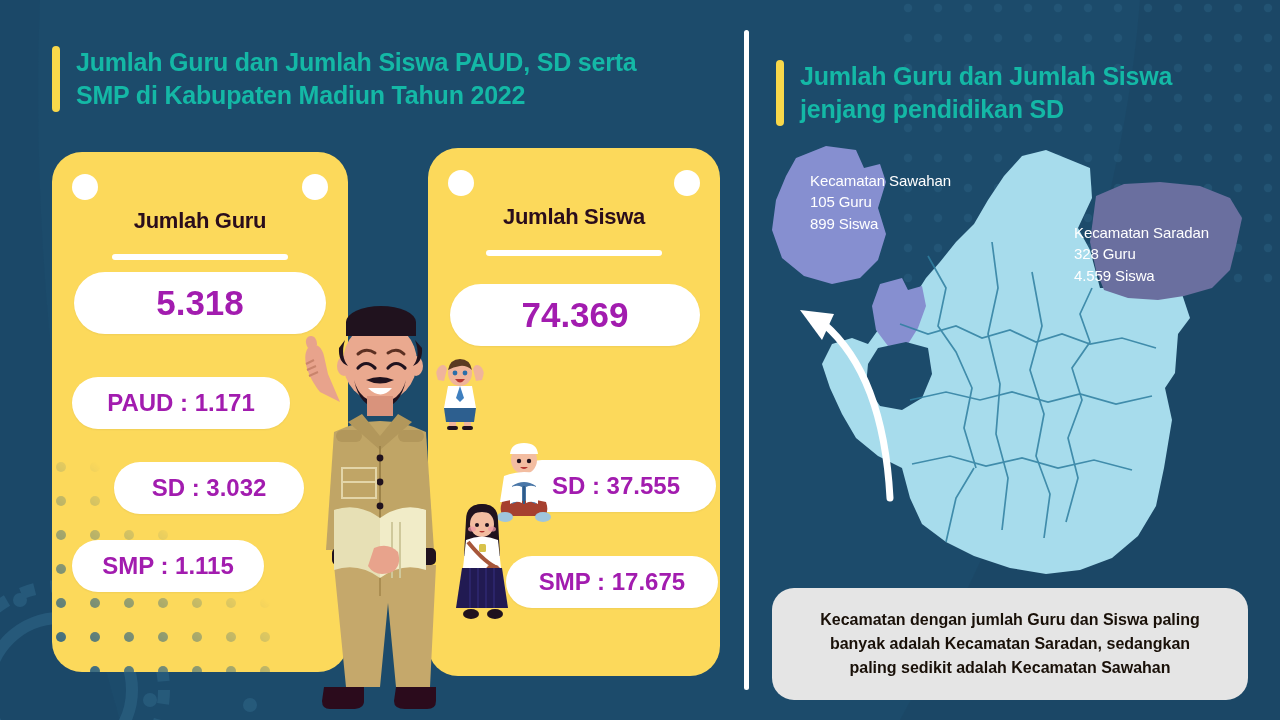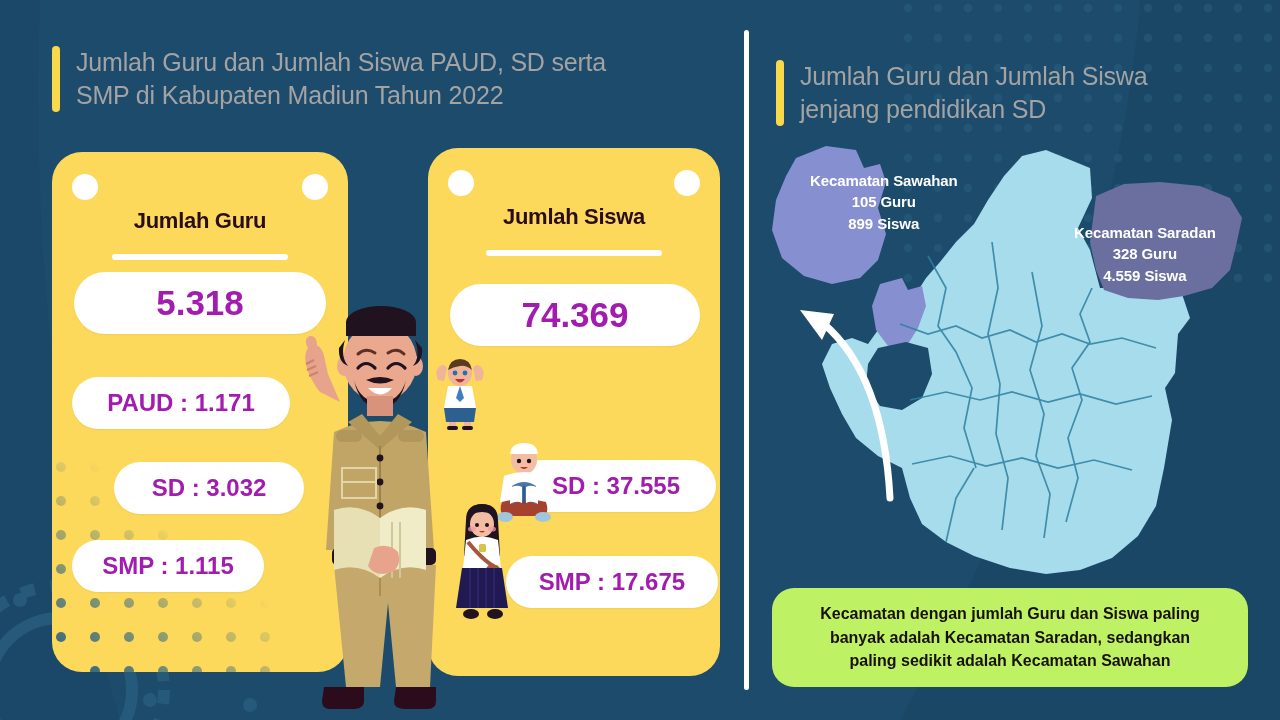--- a/index.html
+++ b/index.html
@@ -11,21 +11,21 @@
     position:relative;
   }
 
   
   #bg-decor { position:absolute; inset:0; z-index:0; }
 
   
   .header { position:absolute; z-index:5; display:flex; gap:16px; }
   .hbar { width:8px; border-radius:4px; background:#f9d84a; flex:0 0 8px; }
   .htext {
-    color:#a3a3a3; font-size:25px; font-weight:normal; line-height:1.32;
+    color:#14b8a6; font-size:25px; font-weight:bold; line-height:1.32;
     letter-spacing:-0.2px; white-space:pre-line;
   }
   #header-left  { left:52px;  top:46px; width:680px; }
   #header-right { left:768px; top:60px; width:470px;padding-left:8px; }
 
   
   #divider {
     position:absolute; left:744px; top:30px; width:5px; height:660px;
     background:#ffffff; border-radius:3px; z-index:6;
   }
@@ -74,30 +74,30 @@
   
   #teacher   { position:absolute; left:262px; top:296px; width:212px; height:424px; z-index:4; }
   .kid { position:absolute; z-index:4; }
   #kid-paud { left:428px; top:358px; width:64px;  height:72px; }
   #kid-sd   { left:488px; top:440px; width:72px;  height:84px; }
   #kid-smp  { left:448px; top:502px; width:68px;  height:120px; }
 
   
   #map-wrap { position:absolute; left:760px; top:138px; width:508px; height:448px; z-index:3; }
   .map-label {
-    position:absolute; color:#ffffff; font-weight:bold; font-size:15px;
-    line-height:1.42; white-space:pre-line; z-index:7; letter-spacing:-0.1px;text-align:center;
+    position:absolute; color:#ffffff; font-weight:normal; font-size:15px;
+    line-height:1.42; white-space:pre-line; z-index:7; letter-spacing:-0.1px;
   }
   #label-sawahan { left:810px; top:170px; }
   #label-saradan { left:1074px; top:222px; }
 
   
   #caption {
-    position:absolute; left:772px; top:588px; width:476px; height:99px;
-    background:#bef264; border-radius:22px; z-index:5;
+    position:absolute; left:772px; top:588px; width:476px; height:112px;
+    background:#e5e5e5; border-radius:22px; z-index:5;
     display:flex; align-items:center; justify-content:center; text-align:center;
     color:#191008; font-size:16px; font-weight:bold; line-height:1.48;
     padding:0 14px; white-space:pre-line;
   }
 </style>
 </head>
 <body>
 
 <svg id="bg-decor" width="1280" height="720" viewBox="0 0 1280 720">
   <defs>

